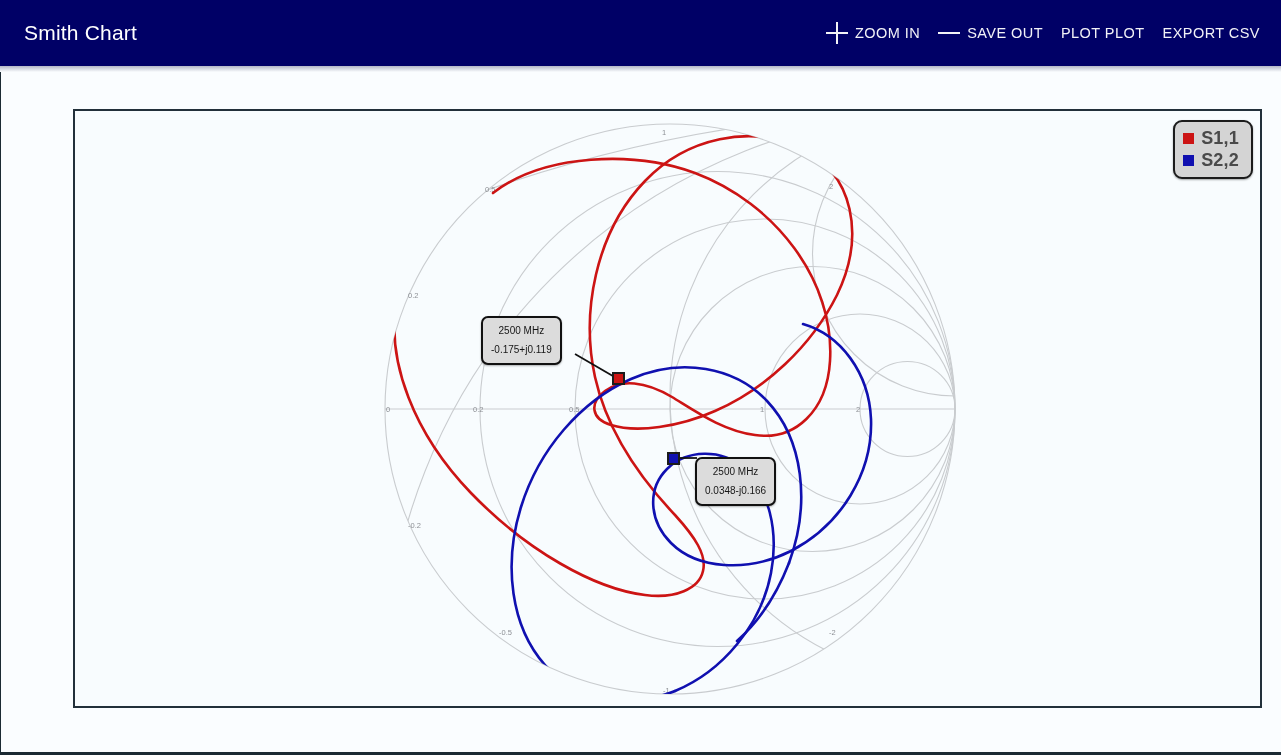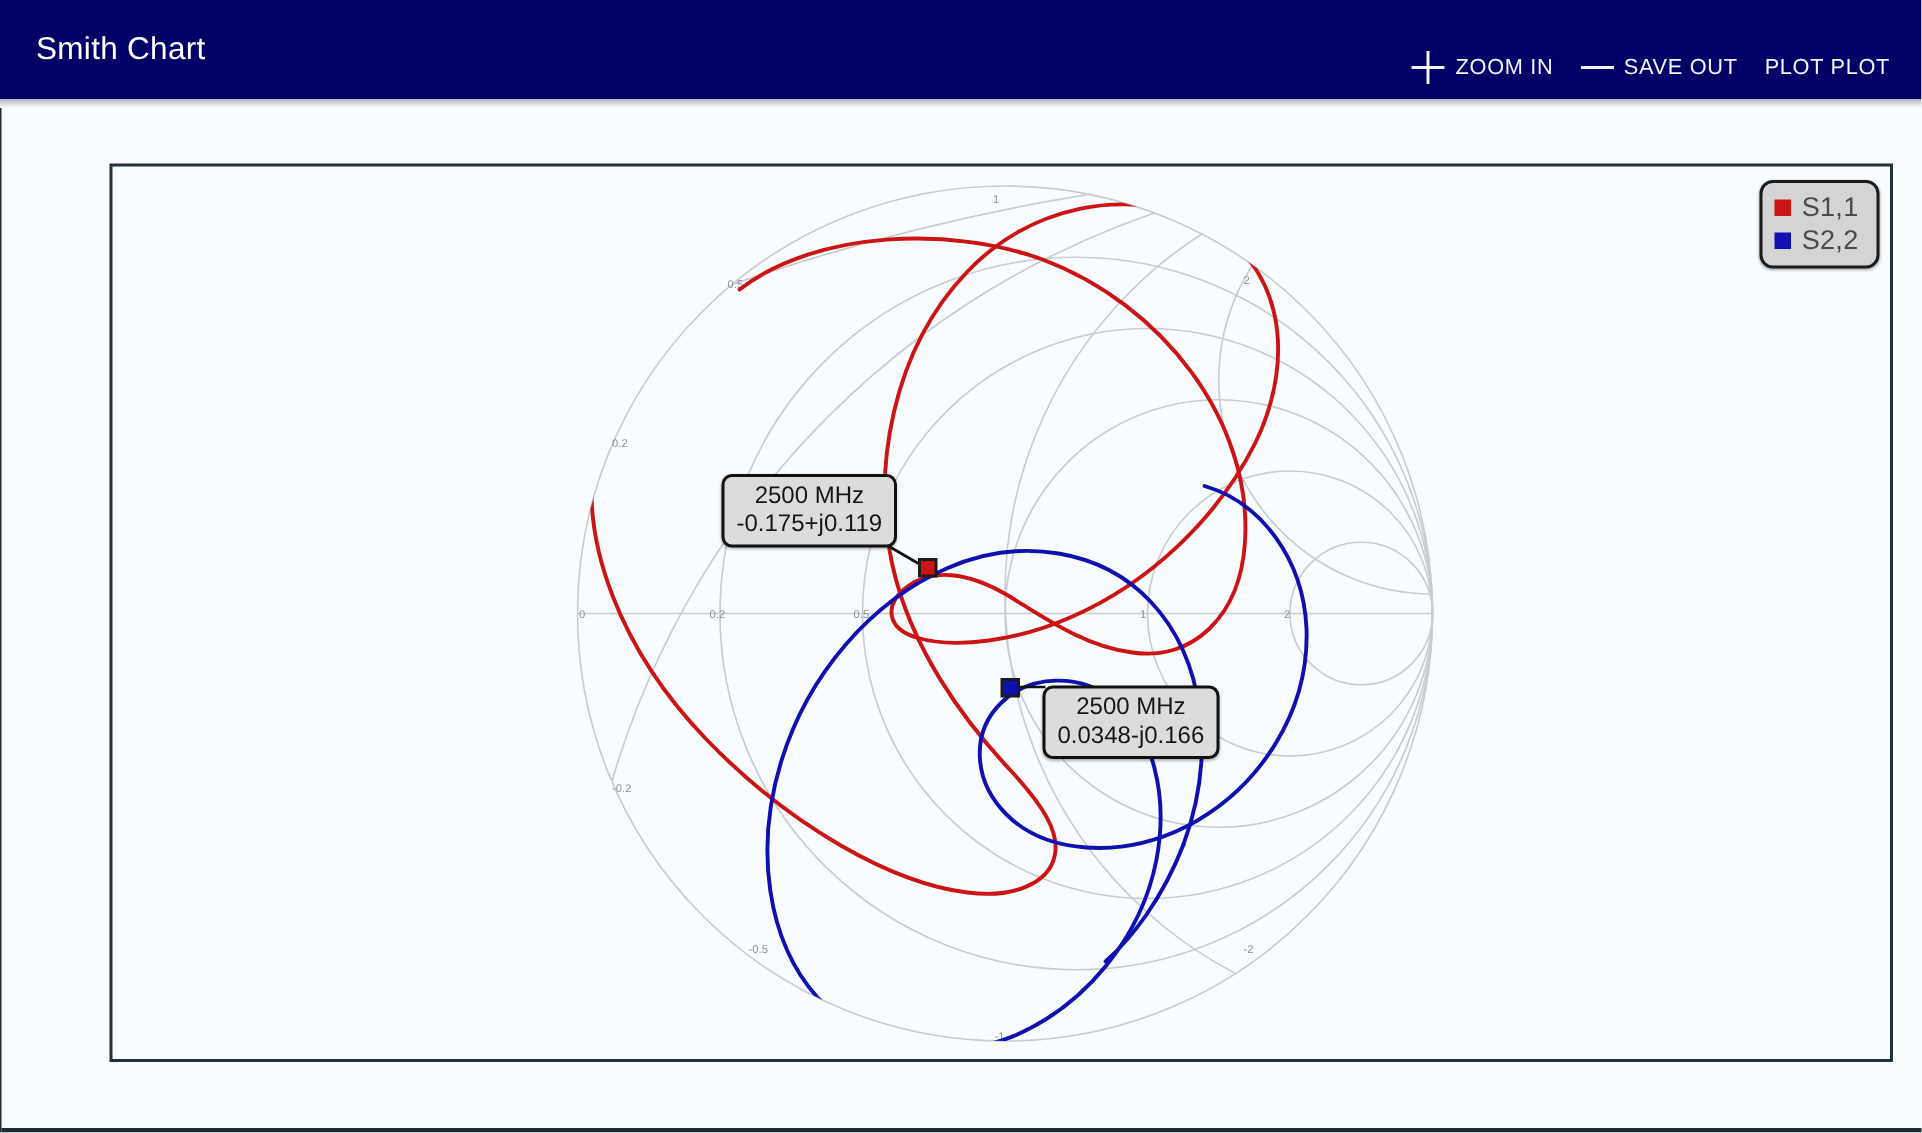--- a/index.html
+++ b/index.html
@@ -19,21 +19,21 @@
   #appbar:after{
     content:"";position:absolute;left:0;top:66px;width:100%;height:6px;
     background:linear-gradient(to bottom,rgba(120,125,150,.55),rgba(180,185,200,0));
   }
   #app-title{
     position:absolute;left:24px;top:0;height:66px;line-height:66px;
     color:#ffffff;font-size:21px;font-weight:400;letter-spacing:.2px;
     white-space:nowrap;
   }
   #toolbar{
-    position:absolute;right:12px;top:12px;height:66px;
+    position:absolute;right:12px;top:0;height:66px;
     display:flex;align-items:flex-start;gap:0px;
   }
   .tb-item{
     display:flex;align-items:center;height:66px;padding:0 9px;
     color:#f2f2f7;font-size:14.5px;letter-spacing:.45px;
     white-space:nowrap;cursor:default;
   }
   .tb-label{display:inline-block;}
   .tb-icon{display:inline-block;position:relative;margin-right:7px;}
   
@@ -70,37 +70,37 @@
   #chart-svg{position:absolute;left:0;top:0;}
 
   
   #legend{
     position:absolute;right:7px;top:9px;
     background:#d4d4d4;
     border:2.2px solid #1b1b1b;border-radius:9px;
     padding:5px 12px 6px 8px;
     box-shadow:0 1px 2px rgba(0,0,0,.35);
   }
-  .legend-row{display:flex;align-items:center;height:22px;}
+  .legend-row{display:flex;align-items:center;height:22px;font-weight:bold;}
   .legend-swatch{
     width:11px;height:11px;margin-right:7px;display:inline-block;flex:0 0 auto;
   }
   .legend-text{font-size:18px;color:#4a4a4a;letter-spacing:.2px;}
 
   
   .tip{
     position:absolute;
     background:#dcdcdc;
     border:2.2px solid #111111;border-radius:7px;
     padding:3px 8px 4px 8px;
     text-align:center;
     box-shadow:0 1px 2px rgba(0,0,0,.3);
     white-space:nowrap;
   }
-  .tip-line{font-size:16px;color:#161616;line-height:19px;}
+  .tip-line{font-size:10px;color:#161616;line-height:19px;}
 </style>
 </head>
 <body>
 
 <div id="appbar">
   <div id="app-title">Smith Chart</div>
 
   <div id="toolbar">
 
     <div class="tb-item">
@@ -111,20 +111,23 @@
     <div class="tb-item">
       <span class="tb-icon icon-minus"></span>
       <span class="tb-label">SAVE OUT</span>
     </div>
 
 
     <div class="tb-item">
       <span class="tb-label">PLOT PLOT</span>
     </div>
 
+    <div class="tb-item">
+      <span class="tb-label">EXPORT CSV</span>
+    </div>
 
   </div>
 </div>
 
 <div id="content">
 
   <div id="plot-frame">
 
     <svg id="chart-svg" width="1189" height="599" viewBox="0 0 1189 599">
 

